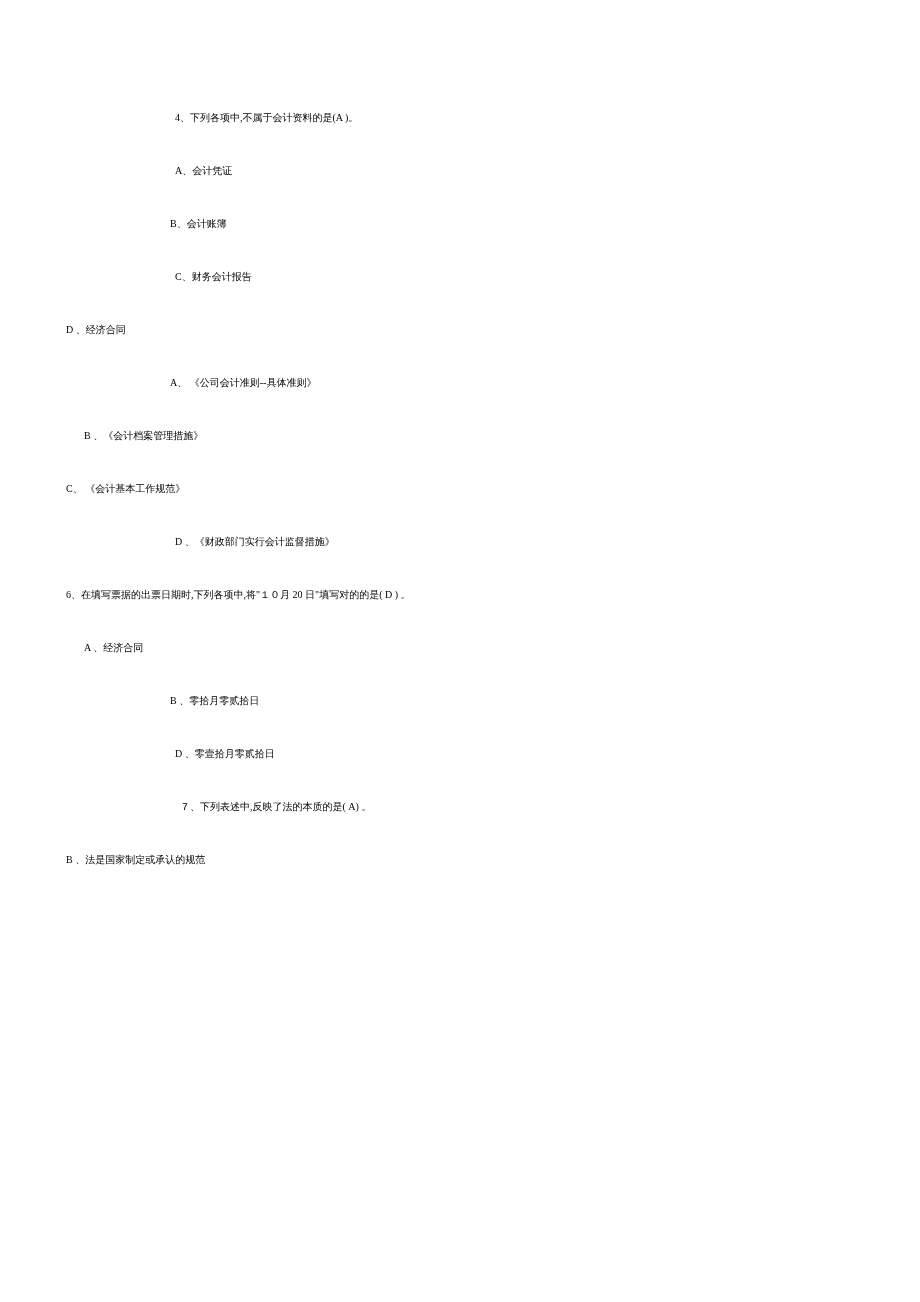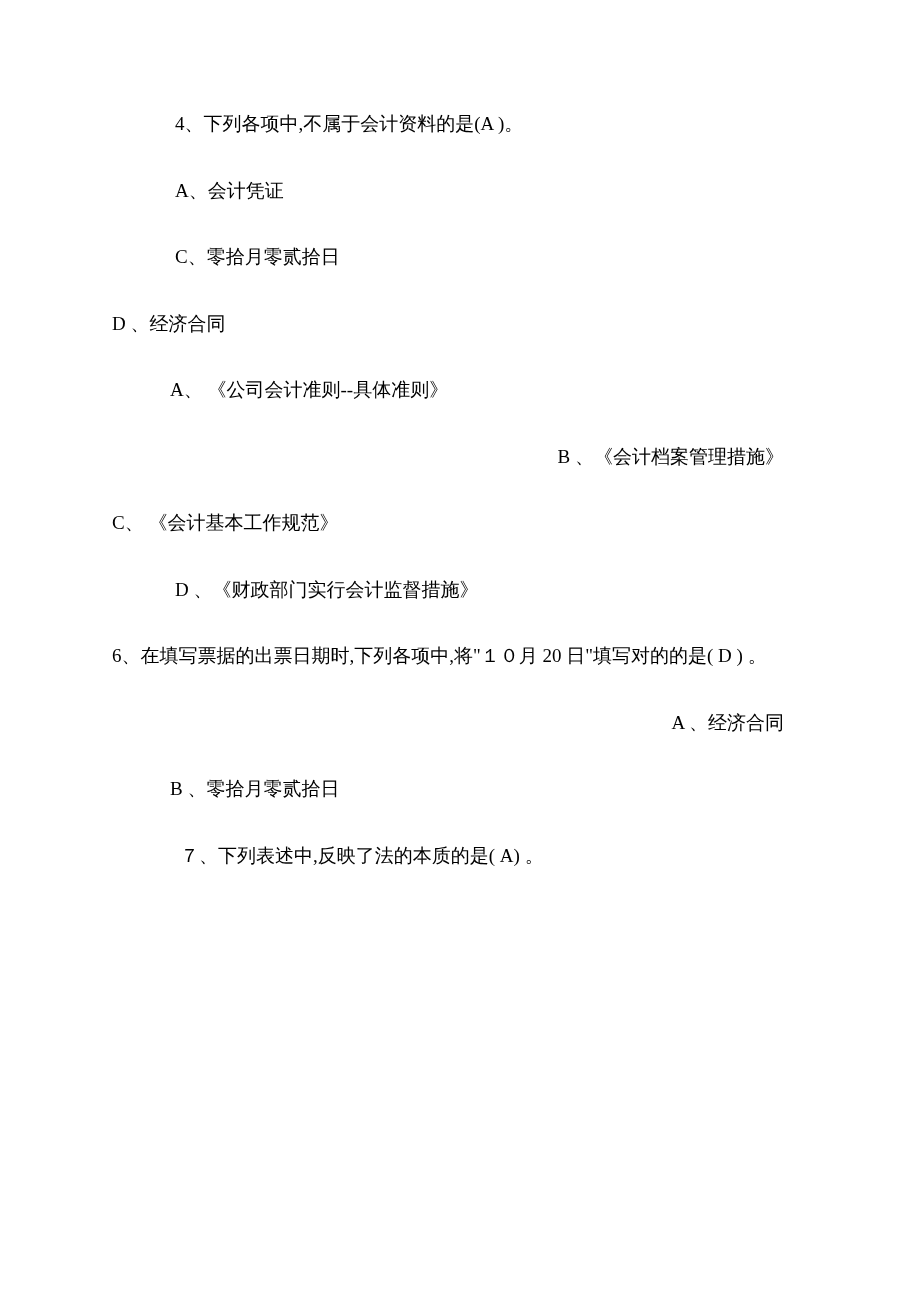--- a/index.html
+++ b/index.html
@@ -8,42 +8,45 @@
     width: 920px;
     background: #ffffff;
     font-family: "SimSun", "宋体", serif;
   }
   .page {
     width: 784px;
     min-height: 1302px;
     padding: 110px 0 0 0;
     box-sizing: border-box;
     color: #000;
-    font-size: 19px;
+    font-size: 10px;
     line-height: 1.5;
   }
   .line {
     margin-bottom: 38px;
     white-space: nowrap;
   }
-  .indent-0 { padding-left: 112px; }
-  .indent-1 { padding-left: 84px; text-align: right; }
+  .indent-0 { padding-left: 66px; }
+  .indent-1 { padding-left: 84px; }
   .indent-2 { padding-left: 170px; }
   .indent-3 { padding-left: 175px; }
   .indent-4 { padding-left: 180px; margin-top: 13px; }
 </style>
 </head>
 <body>
 
 <div class="page">
   <div class="line indent-3">4、下列各项中,不属于会计资料的是(A )。</div>
   <div class="line indent-3">A、会计凭证</div>
-  <div class="line indent-3">C、零拾月零贰拾日</div>
+  <div class="line indent-2">B、会计账簿</div>
+  <div class="line indent-3">C、财务会计报告</div>
   <div class="line indent-0">D 、经济合同</div>
   <div class="line indent-2">A、 《公司会计准则--具体准则》</div>
   <div class="line indent-1">B 、《会计档案管理措施》</div>
   <div class="line indent-0">C、 《会计基本工作规范》</div>
   <div class="line indent-3">D 、《财政部门实行会计监督措施》</div>
   <div class="line indent-0">6、在填写票据的出票日期时,下列各项中,将"１０月 20 日"填写对的的是(   D ) 。</div>
   <div class="line indent-1">A 、经济合同</div>
   <div class="line indent-2">B 、零拾月零贰拾日</div>
+  <div class="line indent-3">D 、零壹拾月零贰拾日</div>
   <div class="line indent-4">７、下列表述中,反映了法的本质的是(  A) 。</div>
+  <div class="line indent-0">B 、法是国家制定或承认的规范</div>
 </div>
 
 </body></html>

